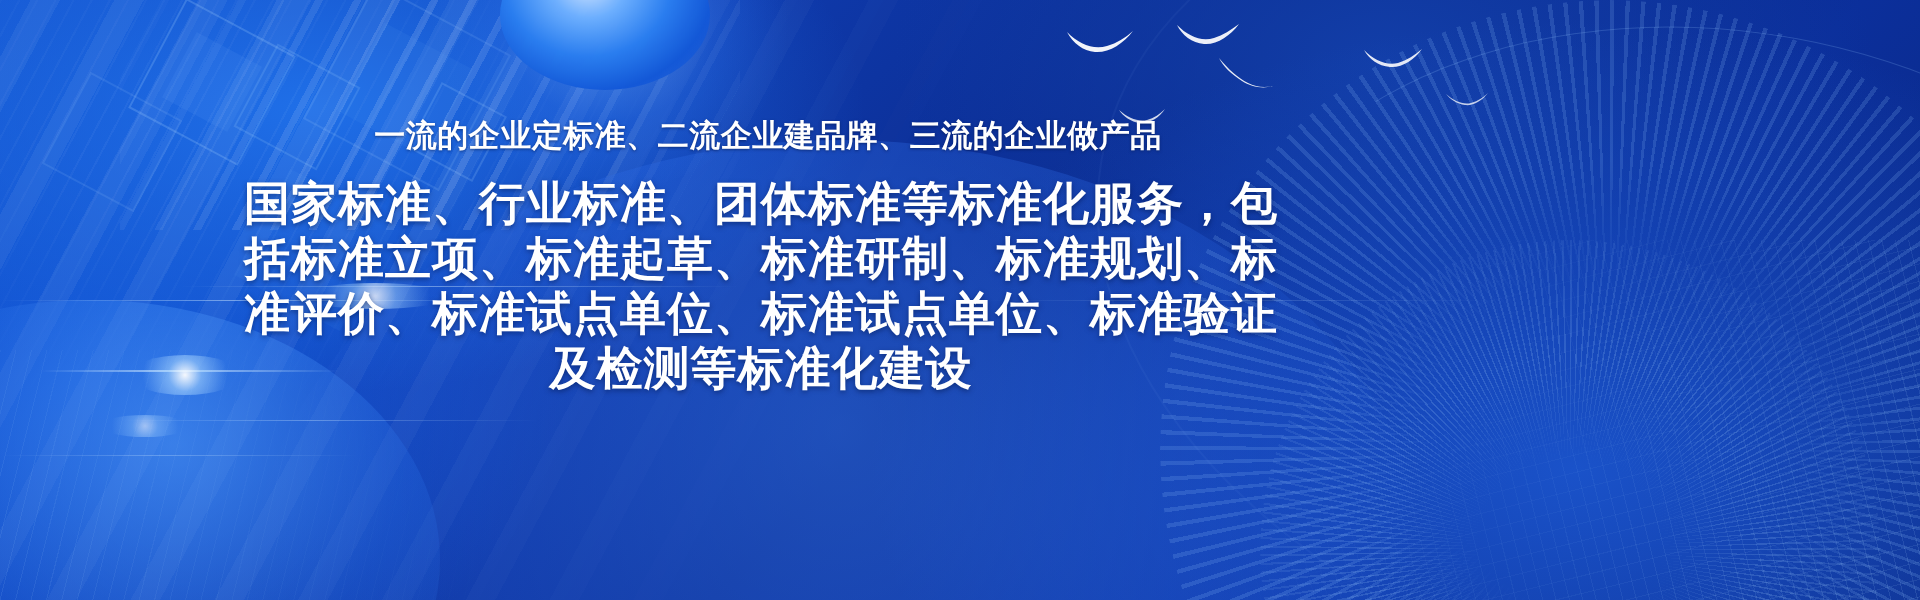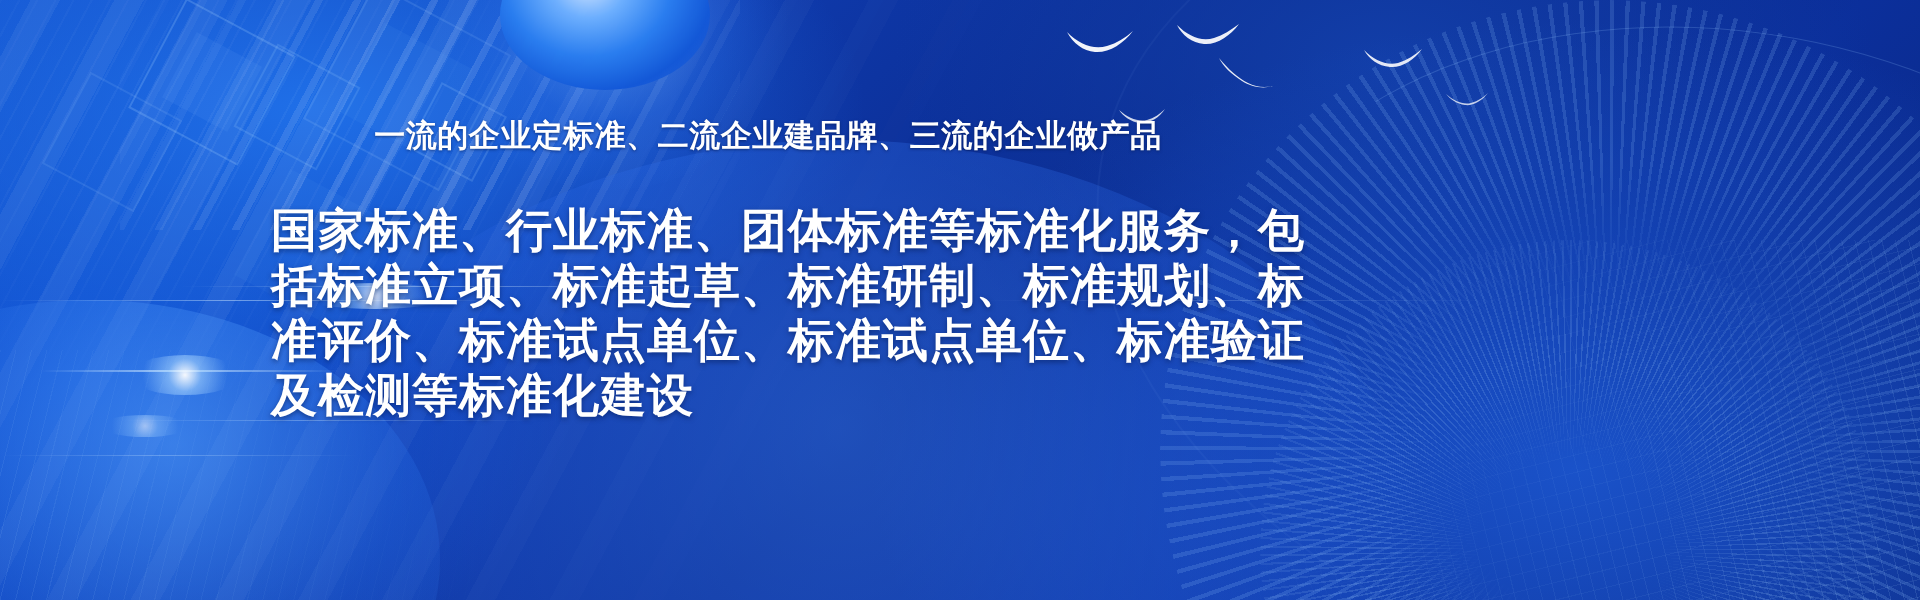--- a/index.html
+++ b/index.html
@@ -274,30 +274,30 @@
     font-size: 31px;
     font-weight: 700;
     letter-spacing: 0.5px;
     line-height: 1.2;
     text-shadow: 0 1px 3px rgba(0,20,70,0.55);
     white-space: nowrap;
   }
 
   .headline {
     position: absolute;
-    top: 203px;
+    top: 176px;
     left: 236px;
     width: 1050px;
+    text-align: center;
     color: #ffffff;
     font-size: 46px;
     font-weight: 700;
     line-height: 55px;
     letter-spacing: 1px;
     text-shadow: 0 2px 5px rgba(0,20,70,0.5);
-    margin-left: 35px;
   }
 </style>
 </head>
 <body>
 
 <div id="banner">
 
   <div class="bg-layer bg-base"></div>
   <div class="bg-layer bg-streaks-tl"></div>
   <div class="bg-layer bg-strips"></div>

